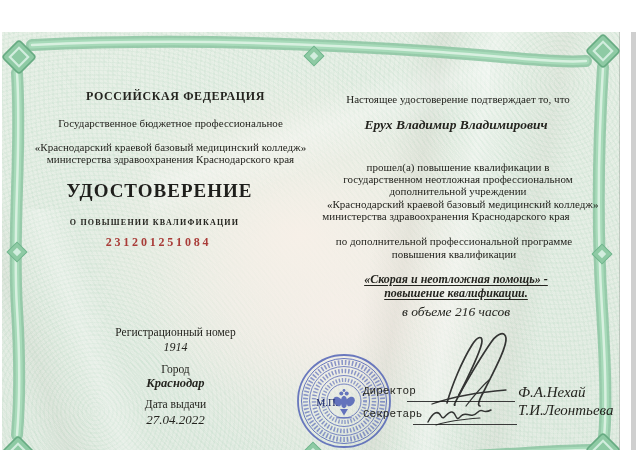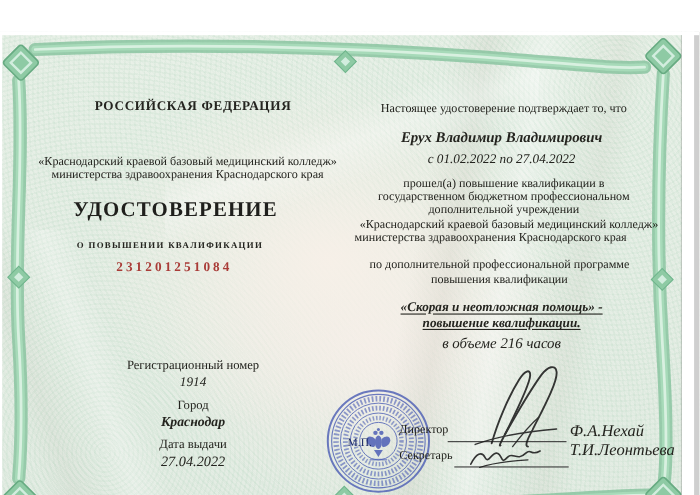--- a/index.html
+++ b/index.html
@@ -56,21 +56,21 @@
   .tr4{top:169px;font-size:11px;}
   .tr5{top:181px;font-size:11px;transform:translateX(-12px);}
   .pi1{top:206px;font-size:11px;transform:translateX(-4px);}
   .pi2{top:219px;font-size:11px;transform:translateX(-4px);}
   .pn1{top:243px;font-size:12px;font-weight:bold;font-style:italic;transform:translateX(-2px);}
   .pn2{top:257px;font-size:12px;font-weight:bold;font-style:italic;transform:translateX(-2px);}
   .pn1 span,.pn2 span{text-decoration:underline;text-underline-offset:2px;}
   .hours{top:275px;font-size:13.5px;font-style:italic;transform:translateX(-2px);}
 
   .abs{position:absolute;color:#24241f;white-space:nowrap;}
-  .lbl{font-size:11px;}
+  .lbl{font-size:11px;font-family:Liberation Mono, monospace;}
   .sig-name{font-size:15px;font-style:italic;}
   .sig-line{position:absolute;border-top:1.2px solid #3a3a3a;height:0;}
   .mp{font-size:10.5px;color:#1d2a66;}
 
   .scan-strip{position:absolute;background:#ffffff;}
   .scan-right{left:620px;top:0;width:16px;height:450px;}
   .scan-right-edge{left:631px;top:0;width:5px;height:450px;background:#cfcfcf;}
   .scan-top{left:0;top:0;width:636px;height:3px;}
   .scan-bottom{left:0;top:446px;width:636px;height:4px;}
   .scan-left{left:0;top:0;width:2px;height:450px;}
@@ -140,39 +140,39 @@
         </g>
       <g transform="translate(313,423) rotate(45)">
           <rect x="-7" y="-7" width="14" height="14"></rect>
           <rect x="-3" y="-3" width="6" height="6" fill="#d2edde" stroke="none"></rect>
         </g>
     </g>
   </svg>
 
   <div class="col-left">
     <div class="t country">РОССИЙСКАЯ ФЕДЕРАЦИЯ</div>
+    <div class="t org1">Государственное бюджетное профессиональное</div>
     <div class="t org3">«Краснодарский краевой базовый медицинский колледж»</div>
     <div class="t org4">министерства здравоохранения Краснодарского края</div>
     <div class="t doc-title">УДОСТОВЕРЕНИЕ</div>
     <div class="t doc-subtitle">О ПОВЫШЕНИИ КВАЛИФИКАЦИИ</div>
     <div class="t blank-number" style="color:#a93c38;">231201251084</div>
     <div class="t reg-label">Регистрационный номер</div>
     <div class="t reg-number">1914</div>
     <div class="t city-label">Город</div>
     <div class="t city-name">Краснодар</div>
     <div class="t date-label">Дата выдачи</div>
     <div class="t issue-date">27.04.2022</div>
   </div>
 
   <div class="col-right">
     <div class="t confirm">Настоящее удостоверение подтверждает то, что</div>
     <div class="t holder">Ерух Владимир Владимирович</div>
-    <div class="t period">с 01.02.2022  по 27.04.2022</div>
     <div class="t tr1">прошел(а) повышение квалификации в</div>
-    <div class="t tr2">государственном бюджетном профессиональном</div>
+    <div class="t tr2">государственном неотложная профессиональном</div>
     <div class="t tr3">дополнительной учреждении</div>
     <div class="t tr4">«Краснодарский краевой базовый медицинский колледж»</div>
     <div class="t tr5">министерства здравоохранения Краснодарского края</div>
     <div class="t pi1">по дополнительной профессиональной программе</div>
     <div class="t pi2">повышения квалификации</div>
     <div class="t pn1"><span>«Скорая и неотложная помощь» -</span></div>
     <div class="t pn2"><span>повышение квалификации.</span></div>
     <div class="t hours">в объеме 216 часов</div>
   </div>
 

